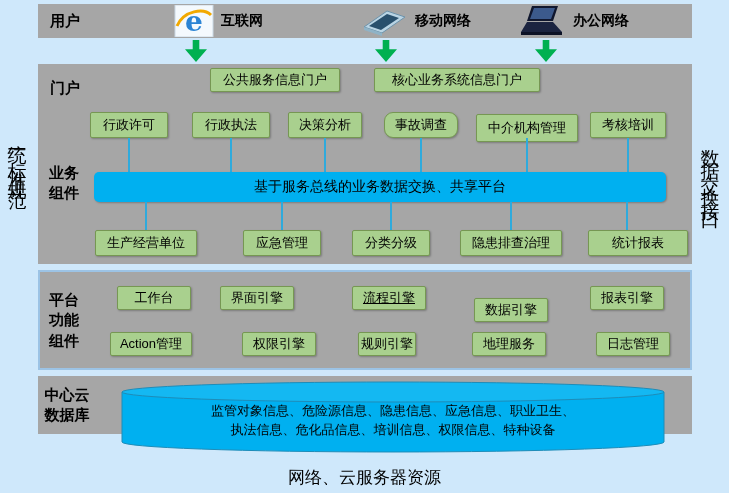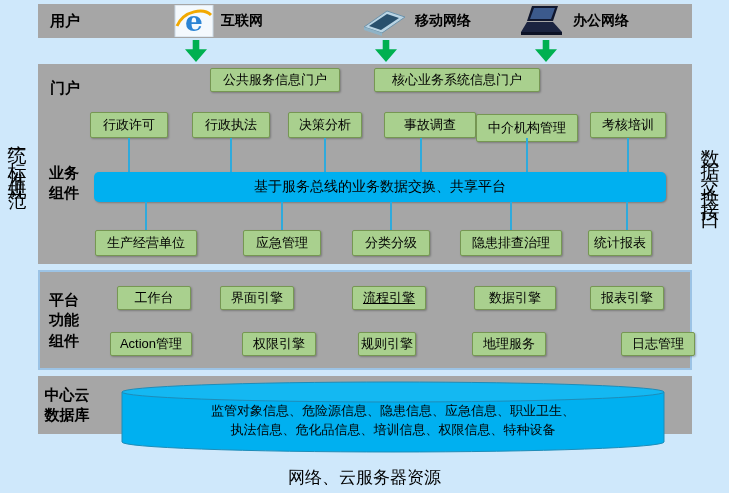--- a/index.html
+++ b/index.html
@@ -101,21 +101,21 @@
     <div class="gbox" style="left:172px;top:4px;width:130px;height:24px;">公共服务信息门户</div>
     <div class="gbox" style="left:336px;top:4px;width:166px;height:24px;">核心业务系统信息门户</div>
   </div>
 
   <div class="band" style="top:102px;height:162px;">
     <div class="band-label" style="left:10px;width:32px;">业务组件</div>
 
     <div class="gbox" style="left:52px;top:10px;width:78px;height:26px;">行政许可</div>
     <div class="gbox" style="left:154px;top:10px;width:78px;height:26px;">行政执法</div>
     <div class="gbox" style="left:250px;top:10px;width:74px;height:26px;">决策分析</div>
-    <div class="gbox" style="left:346px;top:10px;width:92px;height:26px;">事故调查</div>
+    <div class="gbox" style="left:346px;top:10px;width:74px;height:26px;border-radius:9px;">事故调查</div>
     <div class="gbox" style="left:438px;top:12px;width:102px;height:28px;">中介机构管理</div>
     <div class="gbox" style="left:552px;top:10px;width:76px;height:26px;">考核培训</div>
 
     <div class="conn" style="left:90px;top:36px;height:34px;"></div>
     <div class="conn" style="left:192px;top:36px;height:34px;"></div>
     <div class="conn" style="left:286px;top:36px;height:34px;"></div>
     <div class="conn" style="left:382px;top:36px;height:34px;"></div>
     <div class="conn" style="left:488px;top:36px;height:34px;"></div>
     <div class="conn" style="left:589px;top:36px;height:34px;"></div>
 
@@ -124,37 +124,37 @@
     <div class="conn" style="left:107px;top:100px;height:28px;"></div>
     <div class="conn" style="left:243px;top:100px;height:28px;"></div>
     <div class="conn" style="left:352px;top:100px;height:28px;"></div>
     <div class="conn" style="left:472px;top:100px;height:28px;"></div>
     <div class="conn" style="left:588px;top:100px;height:28px;"></div>
 
     <div class="gbox" style="left:57px;top:128px;width:102px;height:26px;">生产经营单位</div>
     <div class="gbox" style="left:205px;top:128px;width:78px;height:26px;">应急管理</div>
     <div class="gbox" style="left:314px;top:128px;width:78px;height:26px;">分类分级</div>
     <div class="gbox" style="left:422px;top:128px;width:102px;height:26px;">隐患排查治理</div>
-    <div class="gbox" style="left:550px;top:128px;width:64px;height:26px;">统计报表</div>
+    <div class="gbox" style="left:550px;top:128px;width:100px;height:26px;">统计报表</div>
   </div>
 
   <div class="band platform-band" style="top:270px;height:100px;">
     <div class="band-label" style="left:7px;width:34px;">平台功能组件</div>
 
     <div class="gbox" style="left:77px;top:14px;width:74px;height:24px;">工作台</div>
     <div class="gbox" style="left:180px;top:14px;width:74px;height:24px;">界面引擎</div>
     <div class="gbox" style="left:312px;top:14px;width:74px;height:24px;text-decoration:underline;">流程引擎</div>
-    <div class="gbox" style="left:434px;top:14px;width:82px;height:24px;">数据引擎</div>
+    <div class="gbox" style="left:434px;top:26px;width:74px;height:24px;">数据引擎</div>
     <div class="gbox" style="left:550px;top:14px;width:74px;height:24px;">报表引擎</div>
 
     <div class="gbox" style="left:70px;top:60px;width:82px;height:24px;">Action管理</div>
     <div class="gbox" style="left:202px;top:60px;width:74px;height:24px;">权限引擎</div>
     <div class="gbox" style="left:318px;top:60px;width:58px;height:24px;">规则引擎</div>
     <div class="gbox" style="left:432px;top:60px;width:74px;height:24px;">地理服务</div>
-    <div class="gbox" style="left:556px;top:60px;width:74px;height:24px;margin-left:25px;">日志管理</div>
+    <div class="gbox" style="left:556px;top:60px;width:74px;height:24px;">日志管理</div>
   </div>
 
   <div class="band" style="top:376px;height:58px;">
     <div class="band-label" style="left:4px;width:50px;">中心云数据库</div>
 
     <div class="cyl" style="left:82px;top:4px;width:546px;height:74px;">
       <svg width="546" height="74" viewBox="0 0 546 74">
         <path d="M2 12 v50 a271 10 0 0 0 542 0 v-50" fill="#00b0f0" stroke="#1e8cb8" stroke-width="1"></path>
         <ellipse cx="273" cy="12" rx="271" ry="10" fill="#14b8f2" stroke="#1e8cb8" stroke-width="1"></ellipse>
       </svg>

